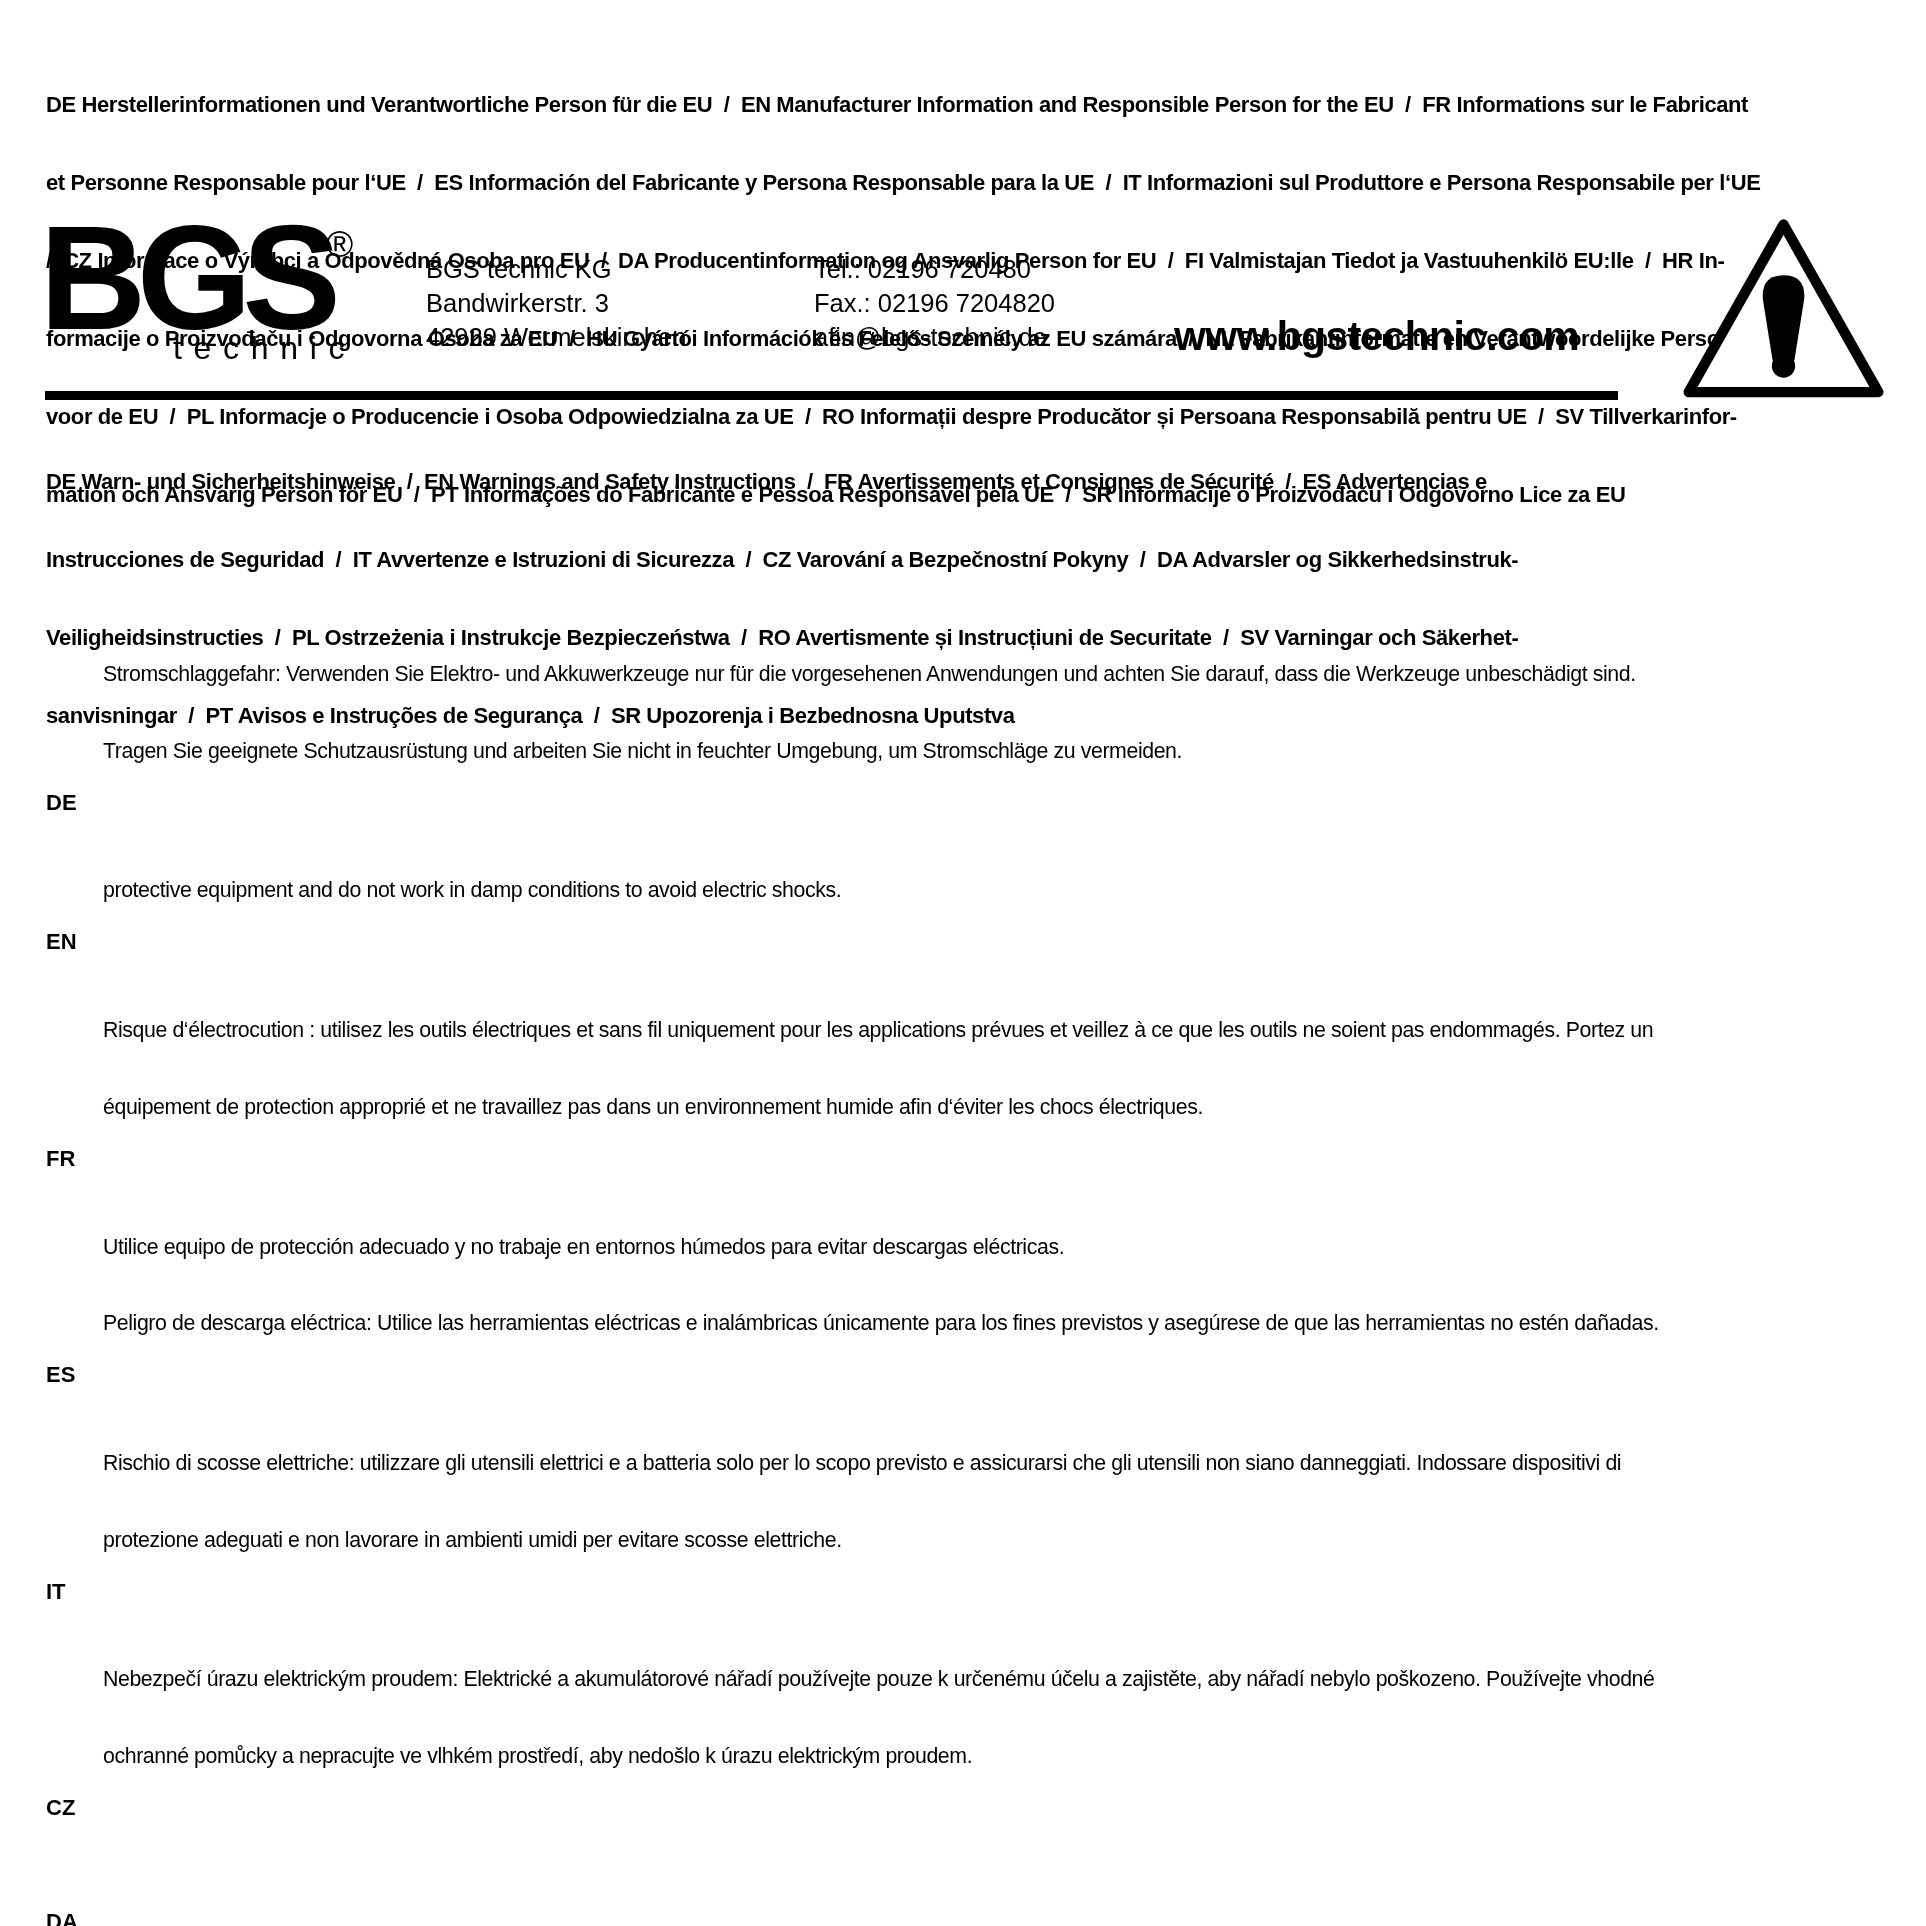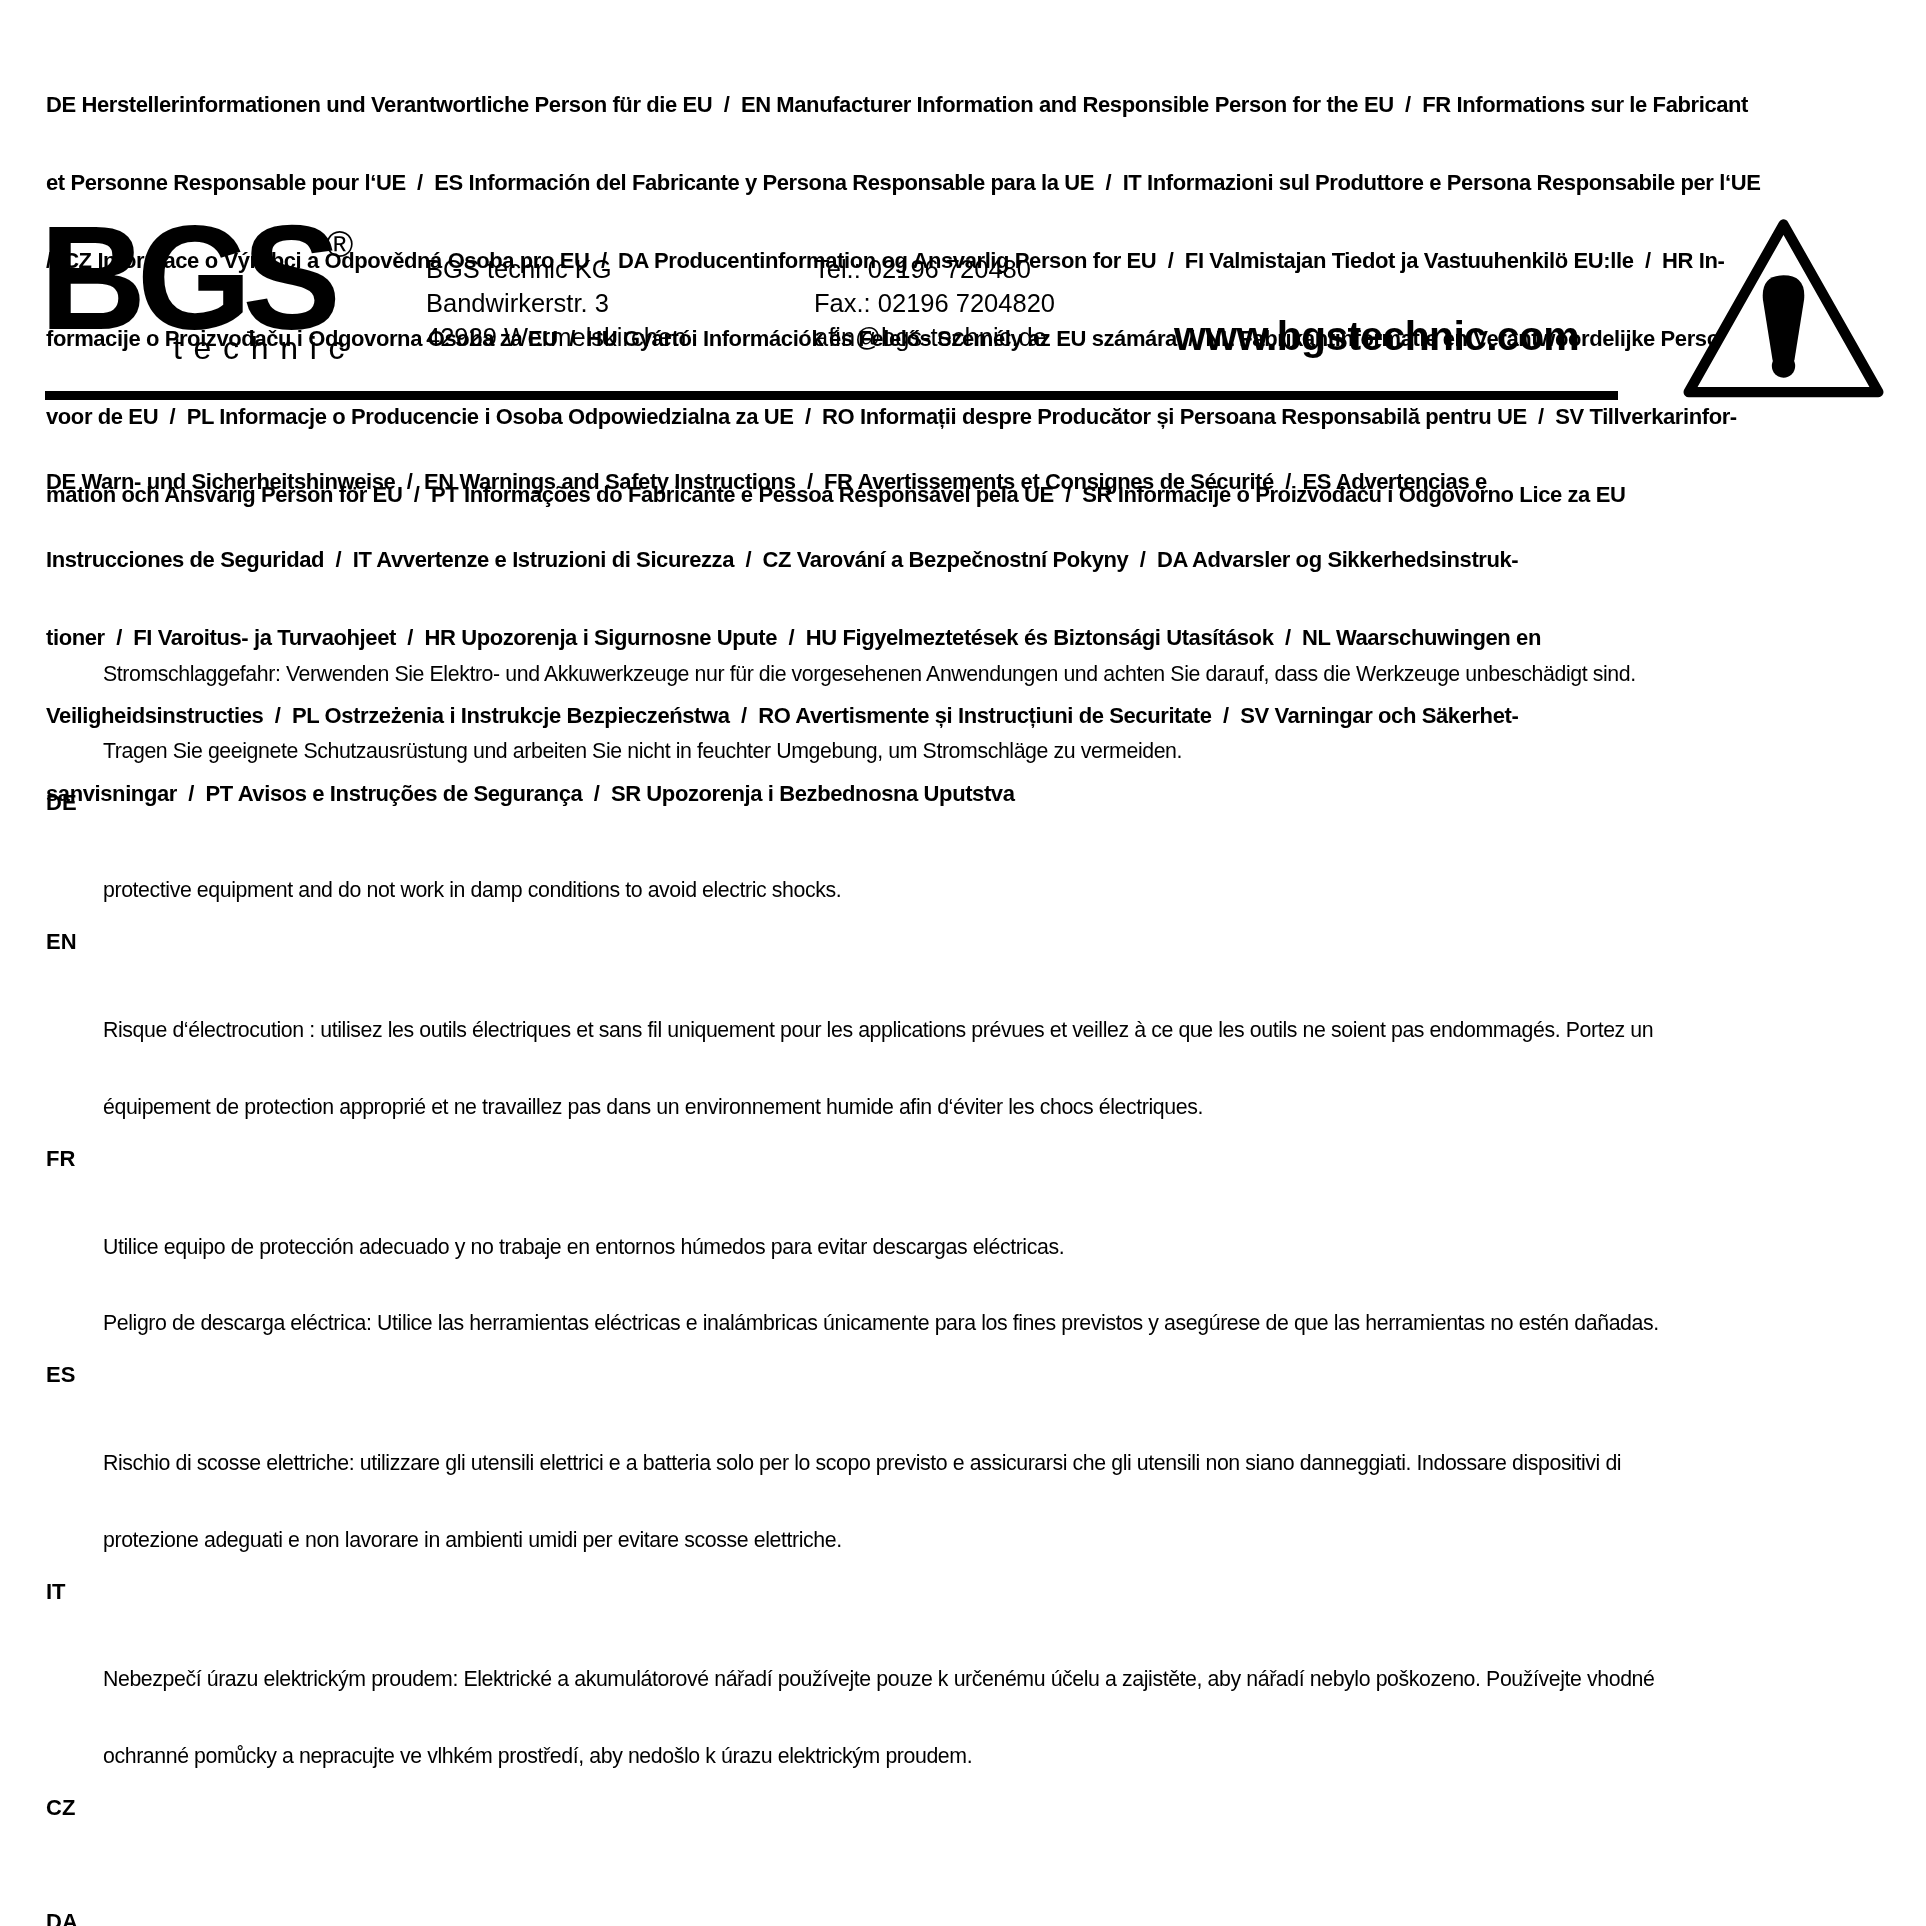--- a/index.html
+++ b/index.html
@@ -91,21 +91,20 @@
       <path d="M146 82 q-33 0 -30 35 l14 88 q3 14 16 14 q13 0 16 -14 l14 -88 q3 -35 -30 -35 z" fill="#000000"></path>
       <circle cx="146" cy="214" r="17" fill="#000000"></circle>
     </svg>
   </div>
 
   <div class="rule"></div>
 
   <div class="header-safety">
     <div>DE Warn- und Sicherheitshinweise  /  EN Warnings and Safety Instructions  /  FR Avertissements et Consignes de Sécurité  /  ES Advertencias e</div>
     <div>Instrucciones de Seguridad  /  IT Avvertenze e Istruzioni di Sicurezza  /  CZ Varování a Bezpečnostní Pokyny  /  DA Advarsler og Sikkerhedsinstruk-</div>
-    <div>tioner  /  FI Varoitus- ja Turvaohjeet  /  HR Upozorenja i Sigurnosne Upute  /  HU Figyelmeztetések és Biztonsági Utasítások  /  NL Waarschuwingen en</div>
     <div>Veiligheidsinstructies  /  PL Ostrzeżenia i Instrukcje Bezpieczeństwa  /  RO Avertismente și Instrucțiuni de Securitate  /  SV Varningar och Säkerhet-</div>
     <div>sanvisningar  /  PT Avisos e Instruções de Segurança  /  SR Upozorenja i Bezbednosna Uputstva</div>
   </div>
 
   <div class="warnings">
 
     <div class="entry">
       <div class="entry-code">DE</div>
       <div class="entry-text">
         <div>Stromschlaggefahr: Verwenden Sie Elektro- und Akkuwerkzeuge nur für die vorgesehenen Anwendungen und achten Sie darauf, dass die Werkzeuge unbeschädigt sind.</div>

